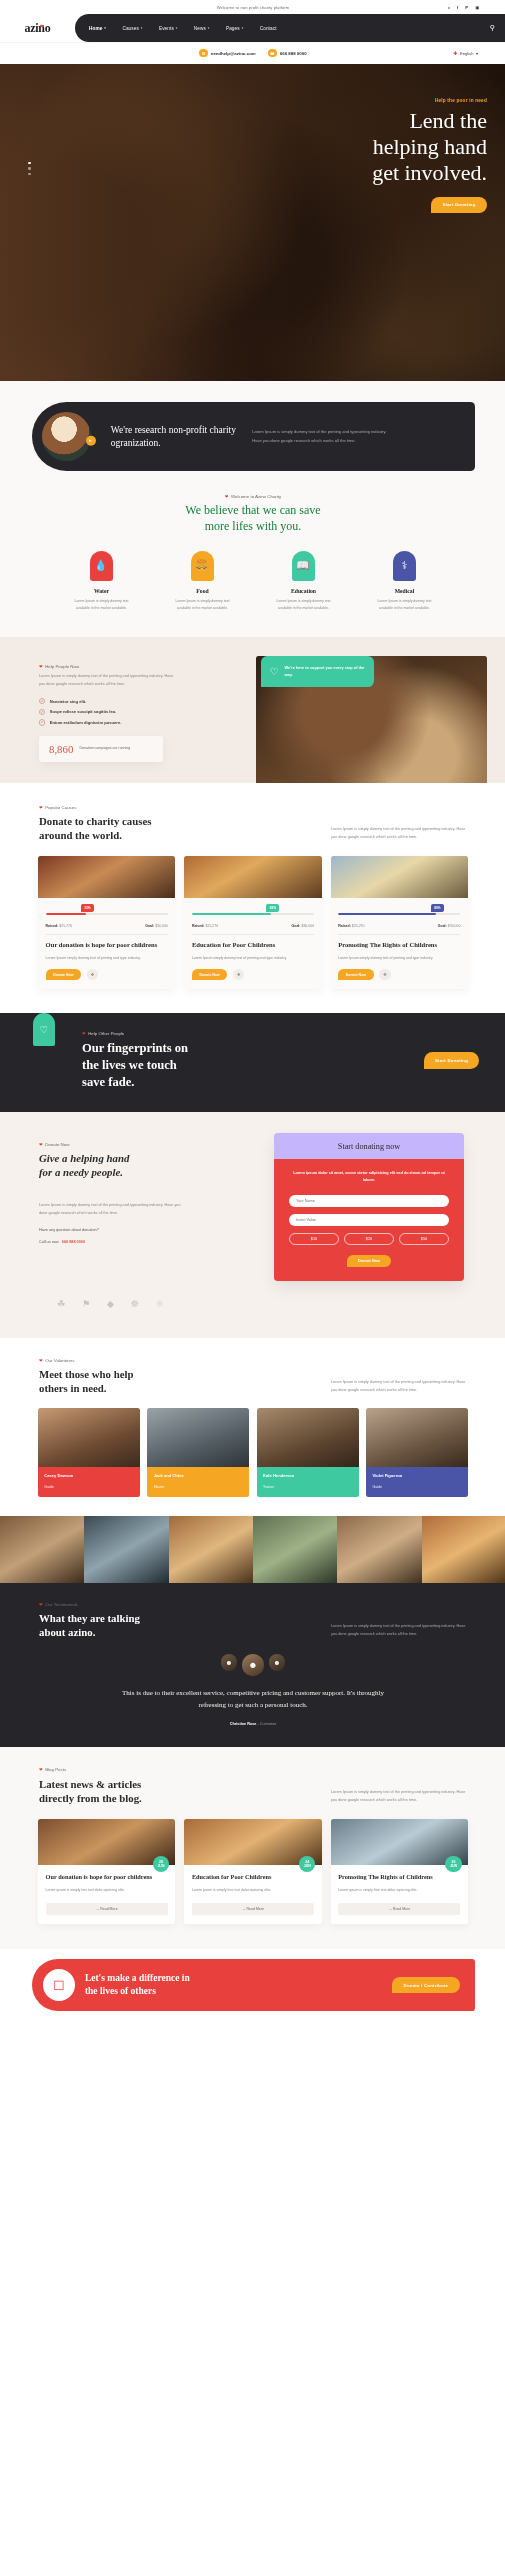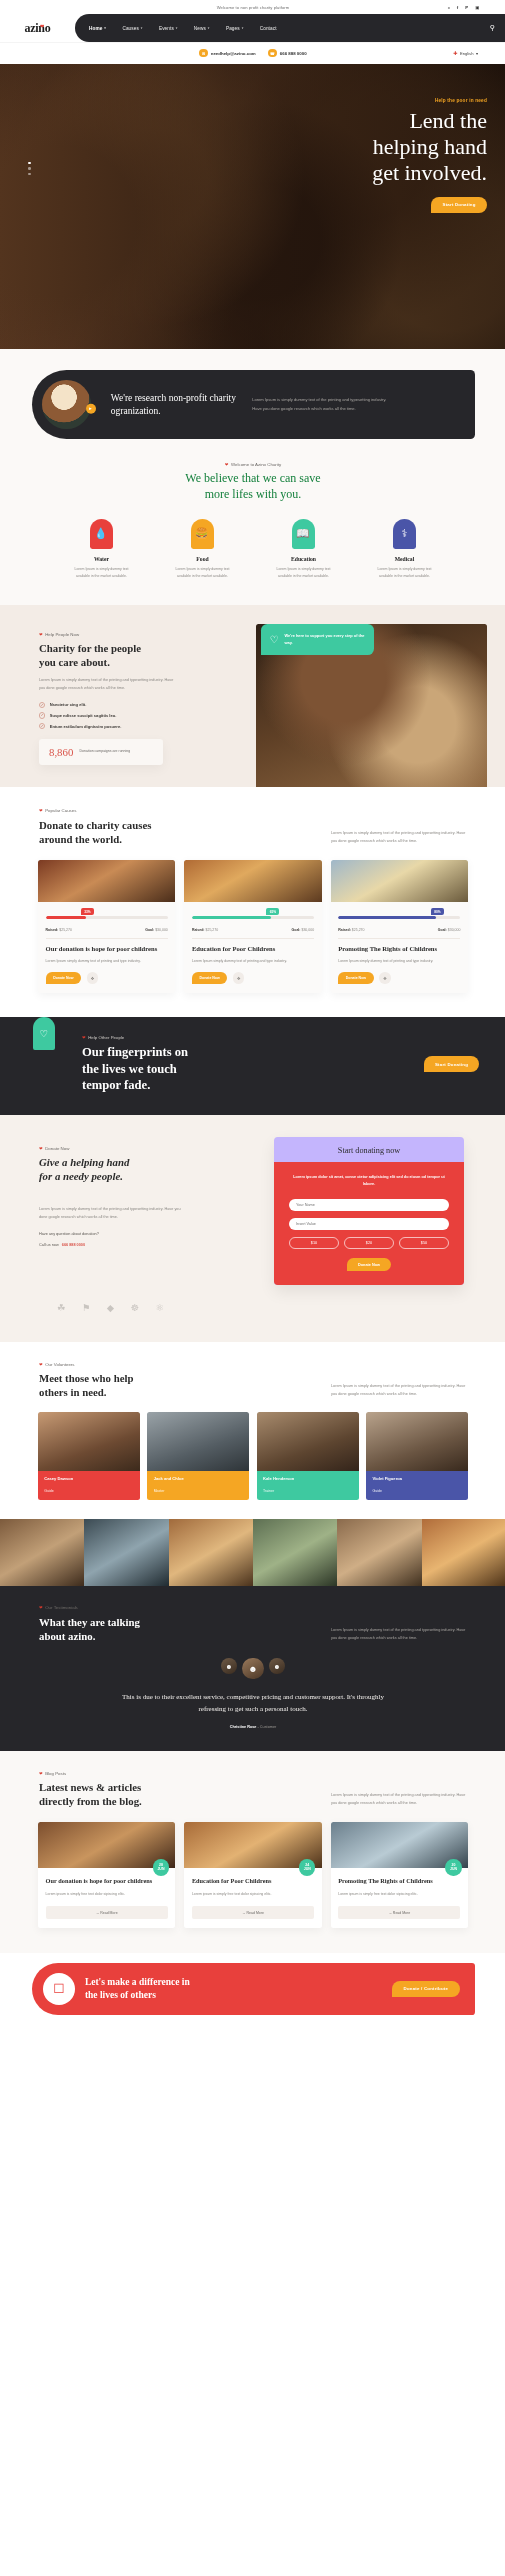--- a/index.html
+++ b/index.html
@@ -48,21 +48,21 @@
   .infoitem { display:flex; align-items:center; gap:3.2px; font-size:4.4px; color:#333; font-weight:600; }
   .cbubble {
     width:8.2px; height:8.2px; border-radius:50%; background:#f5a623;
     display:flex; align-items:center; justify-content:center; color:#fff; font-size:3.8px;
   }
   .langsel { position:absolute; right:28px; display:flex; align-items:center; gap:2.5px; font-size:4.1px; color:#444; }
   .flagico { color:#d63c2f; font-size:5px; }
 
   
   .hero {
-    height:285px; position:relative; overflow:hidden;
+    height:317px; position:relative; overflow:hidden;
     background:
       radial-gradient(circle at 12% 55%, #5e3b22 0 16%, transparent 42%),
       radial-gradient(circle at 31% 40%, #8a5a33 0 13%, transparent 38%),
       radial-gradient(circle at 52% 62%, #3d2416 0 18%, transparent 44%),
       radial-gradient(circle at 72% 35%, #6b4326 0 14%, transparent 40%),
       radial-gradient(circle at 88% 68%, #a06d3e 0 15%, transparent 42%),
       linear-gradient(125deg,#4a2e1c 0%,#6d442a 38%,#3a2315 70%,#23150d 100%);
   }
   .hero::after {
     content:""; position:absolute; inset:0;
@@ -390,24 +390,20 @@
   </div>
 </section>
 
 <section class="charity">
   <div class="row">
     <div class="left">
       <div class="eyebrow-l">
         <span class="heart">❤</span>
         <span>Help People Now</span>
       </div>
-      <h2>
-        <span>Charity for the people</span><br>
-        <span>you care about.</span>
-      </h2>
       <p class="lead">Lorem Ipsum is simply dummy text of the printing and typesetting industry. Have you done google research which works all the time.</p>
       <ul class="ticks">
         <li>
           <span class="tick">✓</span>
           <span>Nsectetur cing elit.</span>
         </li>
         <li>
           <span class="tick">✓</span>
           <span>Suspe ndisse suscipit sagittis leo.</span>
         </li>
@@ -526,21 +522,21 @@
   <div class="fp-row">
     <div class="fp-cap">♡</div>
     <div class="fp-left">
       <div class="eyebrow-l">
         <span class="heart">❤</span>
         <span>Help Other People</span>
       </div>
       <h2>
         <span>Our fingerprints on</span><br>
         <span>the lives we touch</span><br>
-        <span>tempor fade.</span>
+        <span>save fade.</span>
       </h2>
     </div>
     <button class="btn-orange fp-btn">Start Donating</button>
   </div>
 </section>
 
 <section class="donate">
   <div class="row">
     <div class="left">
       <div class="eyebrow-l">

